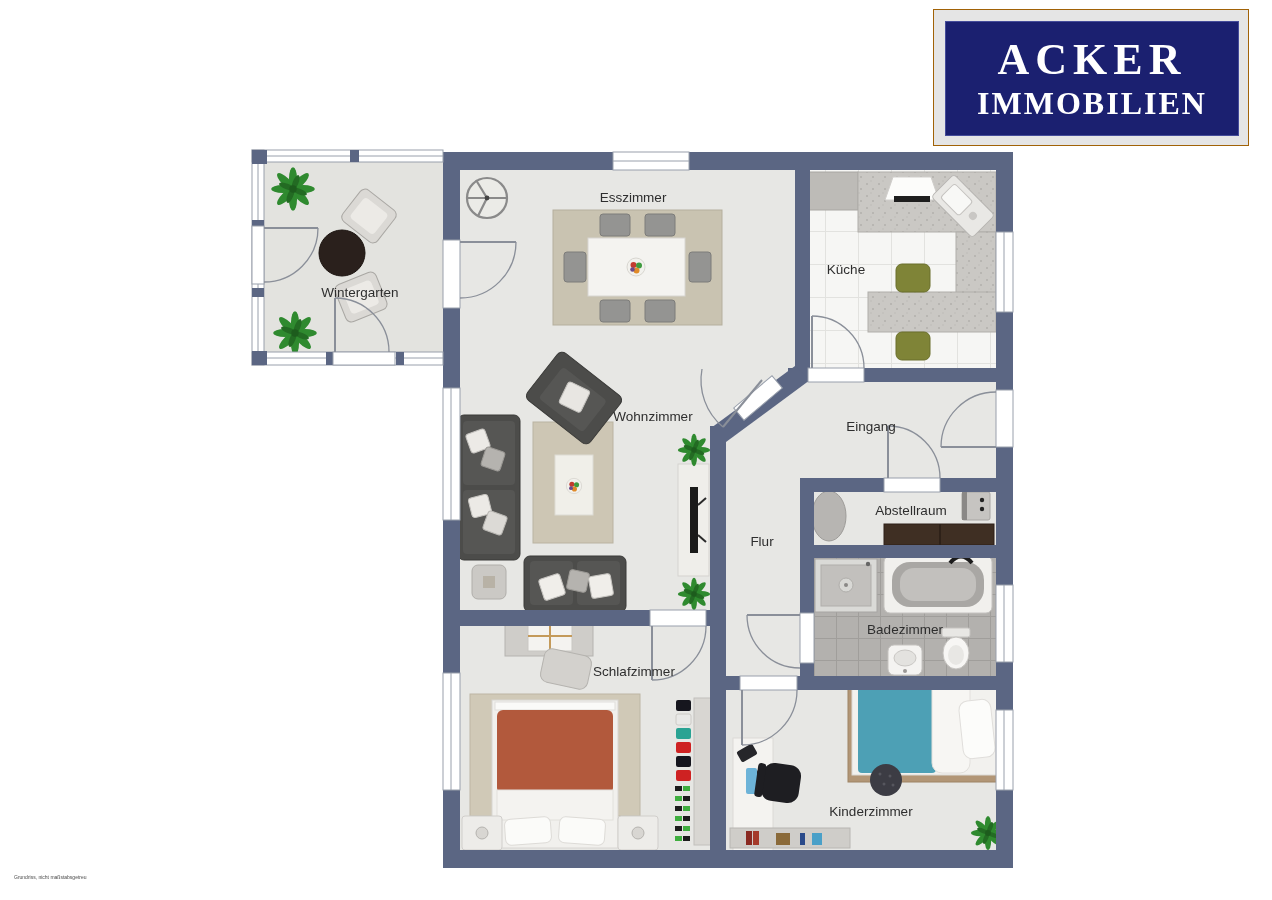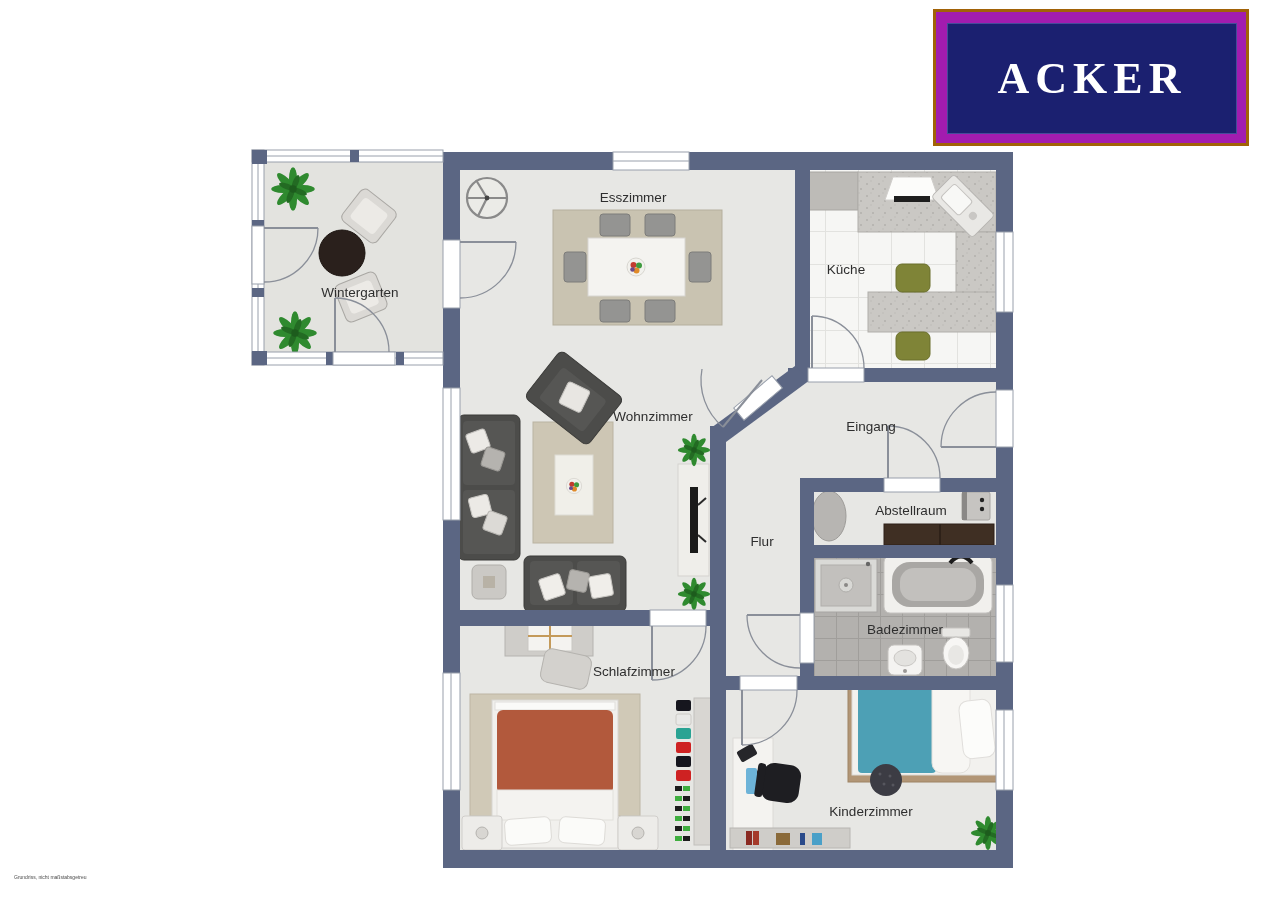--- a/index.html
+++ b/index.html
@@ -1,21 +1,21 @@
 <!DOCTYPE html>
 <html><head>
 <meta charset="utf-8">
 <style>
   html,body{margin:0;padding:0;background:#ffffff;width:1272px;height:900px;overflow:hidden;
             font-family:"Liberation Sans", sans-serif;}
   .stage{position:relative;width:1272px;height:900px;background:#fff;}
   svg{position:absolute;left:0;top:0;}
   .room-label{font-family:"Liberation Sans", sans-serif;font-size:13.5px;fill:#2e2e2e;}
-  .logo{position:absolute;left:933px;top:9px;width:316px;height:137px;background:#a21caf;
-        border:3px solid #a16207;padding:11px;box-sizing:border-box;}
+  .logo{position:absolute;left:933px;top:9px;width:316px;height:137px;background:#e5e5e5;
+        border:1px solid #a16207;padding:11px;box-sizing:border-box;}
   .logo-inner{width:100%;height:100%;background:#1b2070;border:1px solid #454c9a;
               display:flex;flex-direction:column;align-items:center;justify-content:center;gap:5px;}
   .logo-l1{font-family:"Liberation Serif", serif;font-weight:bold;font-size:44px;
            color:#ffffff;letter-spacing:6px;line-height:1;}
   .logo-l2{font-family:"Liberation Serif", serif;font-weight:bold;font-size:32px;
            color:#ffffff;letter-spacing:2px;line-height:1;}
   .disclaimer{position:absolute;left:14px;top:874px;font-size:5px;color:#4a4a4a;}
   .win rect{fill:#ffffff;stroke:#99a0ac;stroke-width:1;}
   .win line{stroke:#99a0ac;stroke-width:1;}
   .door-open rect{fill:#ffffff;stroke:#99a0ac;stroke-width:1;}
@@ -420,18 +420,19 @@
     <text class="room-label" x="762" y="546">Flur</text>
     <text class="room-label" x="905" y="634" fill="#55524e">Badezimmer</text>
     <text class="room-label" x="634" y="676">Schlafzimmer</text>
     <text class="room-label" x="871" y="816">Kinderzimmer</text>
   </g>
 </svg>
 
 <div class="logo">
   <div class="logo-inner">
     <div class="logo-l1">ACKER</div>
+    <div class="logo-l2">IMMOBILIEN</div>
   </div>
 </div>
 
 <div class="disclaimer">Grundriss, nicht maßstabsgetreu</div>
 
 </div>
 
 </body></html>

